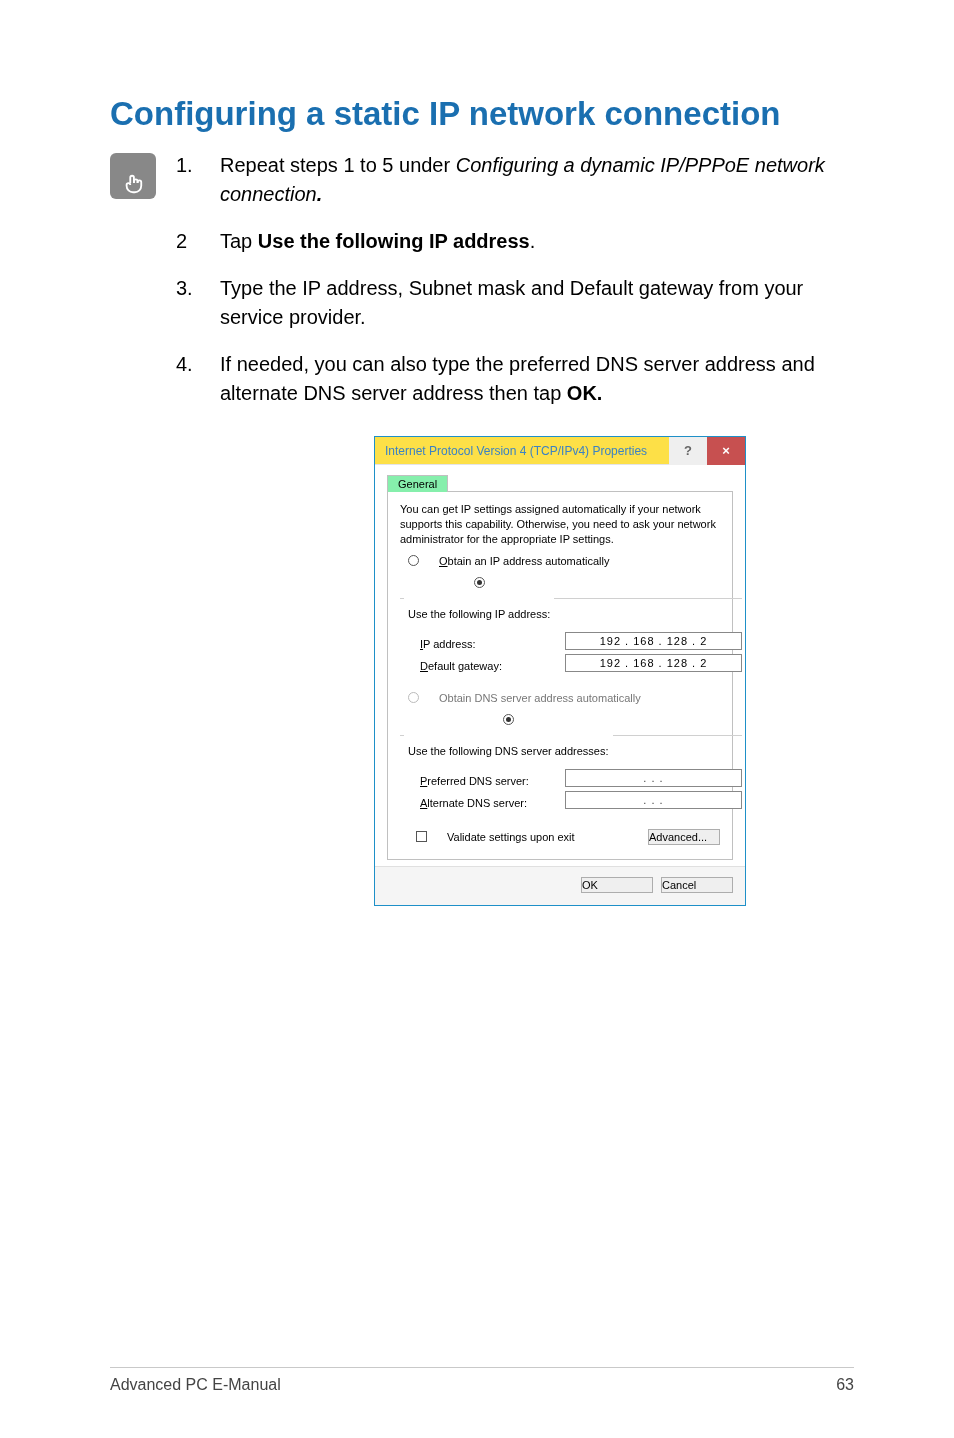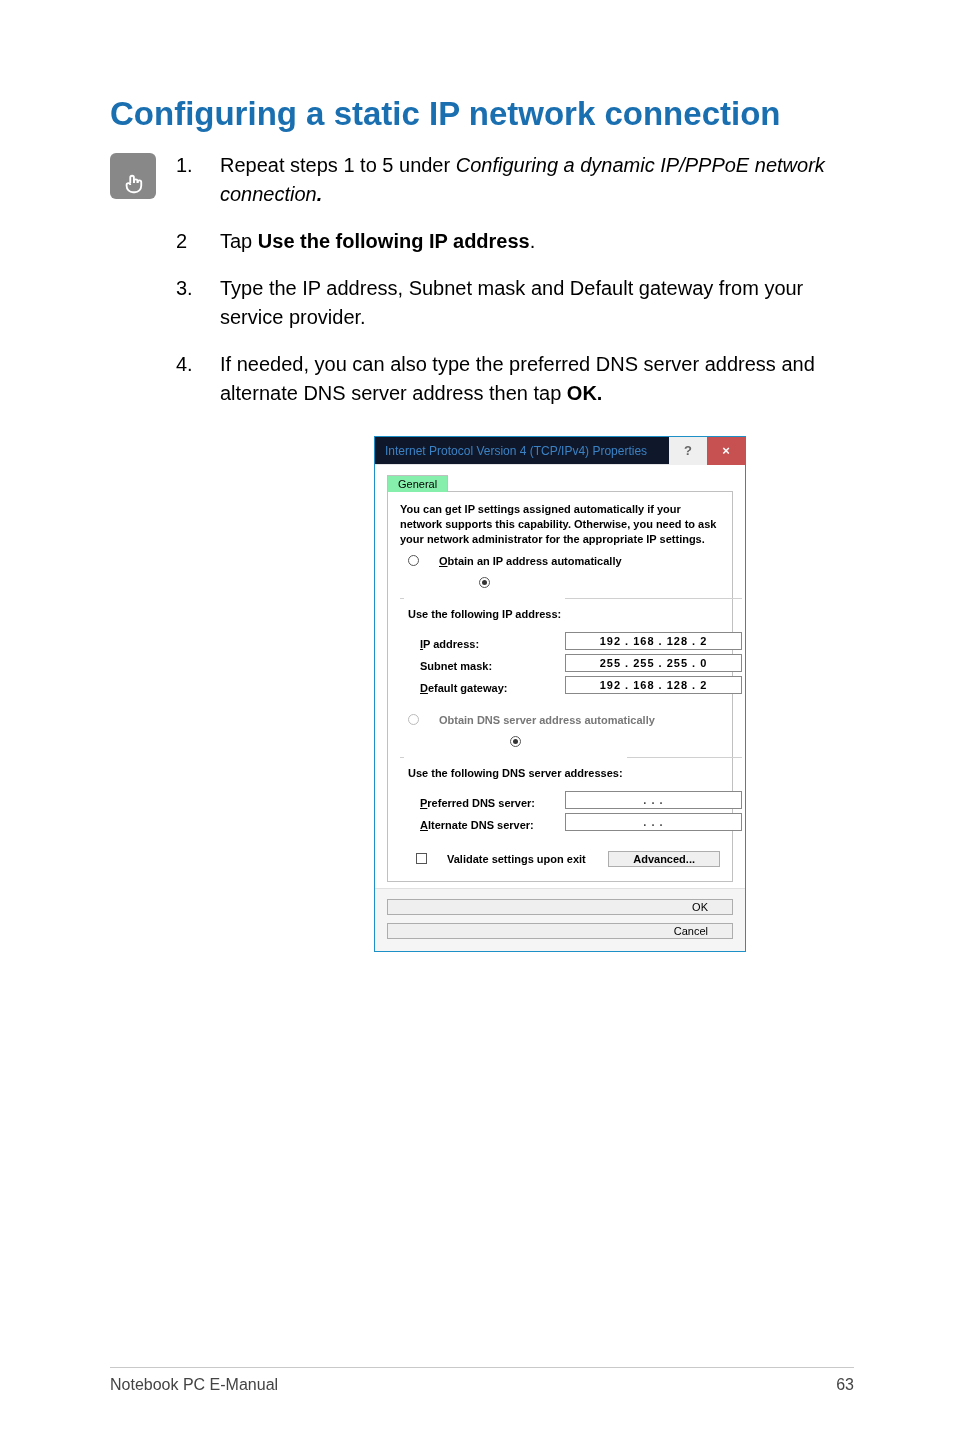--- a/index.html
+++ b/index.html
@@ -67,21 +67,21 @@
     width: 372px;
     border: 1px solid #1e90c8;
     font-family: Tahoma, "Segoe UI", Arial, sans-serif;
     font-size: 11px;
     background: #fff;
   }
   .titlebar {
     display: flex;
     align-items: center;
     height: 28px;
-    background: #0f172a;
+    background: #fde047;
     border-bottom: 1px solid #e4e4e7;
     padding-left: 10px;
   }
   .titlebar-title {
     flex: 1;
     color: #3b82c4;
     font-size: 12px;
   }
   .tb-btn {
     width: 38px; height: 28px;
@@ -99,21 +99,20 @@
     border-bottom: none;
     padding: 2px 10px;
     background: #86efac;
     position: relative;
     z-index: 2;
   }
   .tab-panel {
     border: 1px solid #c0c0c0;
     margin-top: -1px;
     padding: 10px 12px 12px 12px;
-    font-weight: bold;
   }
   .desc {
     line-height: 1.35;
     margin-bottom: 8px;
   }
   .radio-row, .check-row {
     display: flex; align-items: center; gap: 20px;
     margin: 4px 0;
     padding-left: 8px;
   }
@@ -152,31 +151,30 @@
   }
   fieldset.group legend { padding: 0 4px; margin-left: 4px; }
   fieldset.group legend .radio-row { padding-left:0;flex-direction:column; }
   .validate-row {
     display: flex; align-items: center; justify-content: space-between;
     margin-top: 10px; padding-left: 8px;
   }
   .btn {
     border: 1px solid #adadad;
     background: #efefef;
-    padding: 1px 24px;
+    padding: 1px 0;
     font-size: 11px;
     min-width: 72px;
-    text-align: right;
+    text-align: left;
   }
   .dialog-footer {
     display: flex; justify-content: flex-end; gap: 8px;
     padding: 10px 12px 12px 12px;
     background: #f5f5f5;
     border-top: 1px solid #e0e0e0;
-    flex-direction: column;
   }
   .grayed { color: #777; }
 
   .footer {
     position: absolute;
     bottom: 44px;
     left: 110px;
     right: 100px;
     border-top: 1px solid #c9c9c9;
     padding-top: 8px;
@@ -250,24 +248,20 @@
               <fieldset class="group">
                 <legend>
                   <span class="radio-row">
                     <span class="radio checked"></span>
                     <span>Use the following IP address:</span>
                   </span>
                 </legend>
                 <div class="field-row">
                   <span class="field-label underline-first">IP address:</span>
                   <span class="ip-box">192 . 168 . 128 .  2</span>
-                </div>
-                <div class="field-row">
-                  <span class="field-label">Subnet mask:</span>
-                  <span class="ip-box">255 . 255 . 255 .  0</span>
                 </div>
                 <div class="field-row">
                   <span class="field-label underline-first">Default gateway:</span>
                   <span class="ip-box">192 . 168 . 128 .  2</span>
                 </div>
               </fieldset>
 
               <div class="radio-row" style="margin-top:12px">
                 <span class="radio" style="border-color:#bbb"></span>
                 <span class="grayed">Obtain DNS server address automatically</span>
@@ -304,15 +298,15 @@
             <span class="btn">Cancel</span>
           </div>
         </div>
       </div>
 
     </div>
   </div>
 </div>
 
 <div class="footer">
-  <span>Notebook PC E-Manual</span>
+  <span>Advanced PC E-Manual</span>
   <span>63</span>
 </div>
 
 </body></html>

